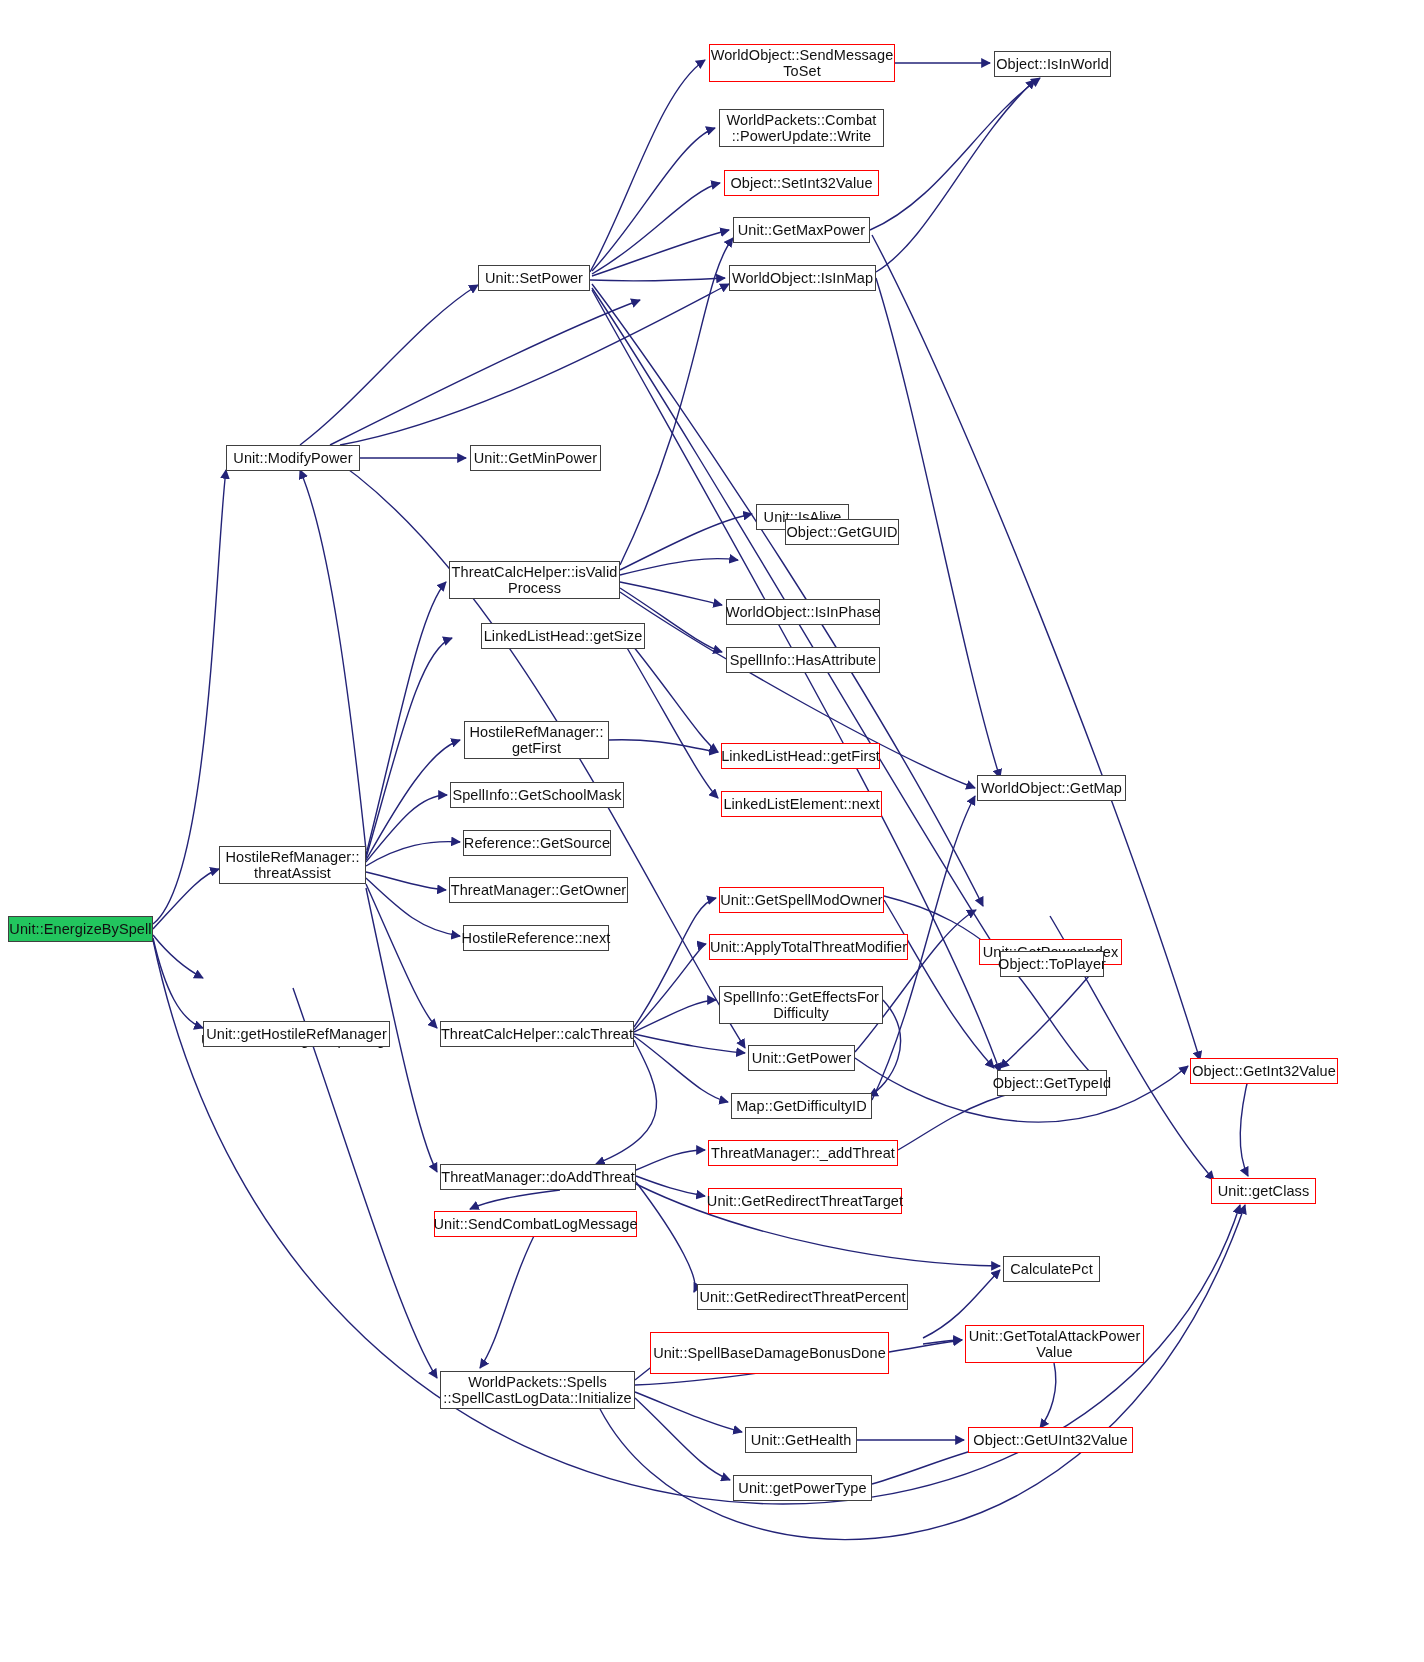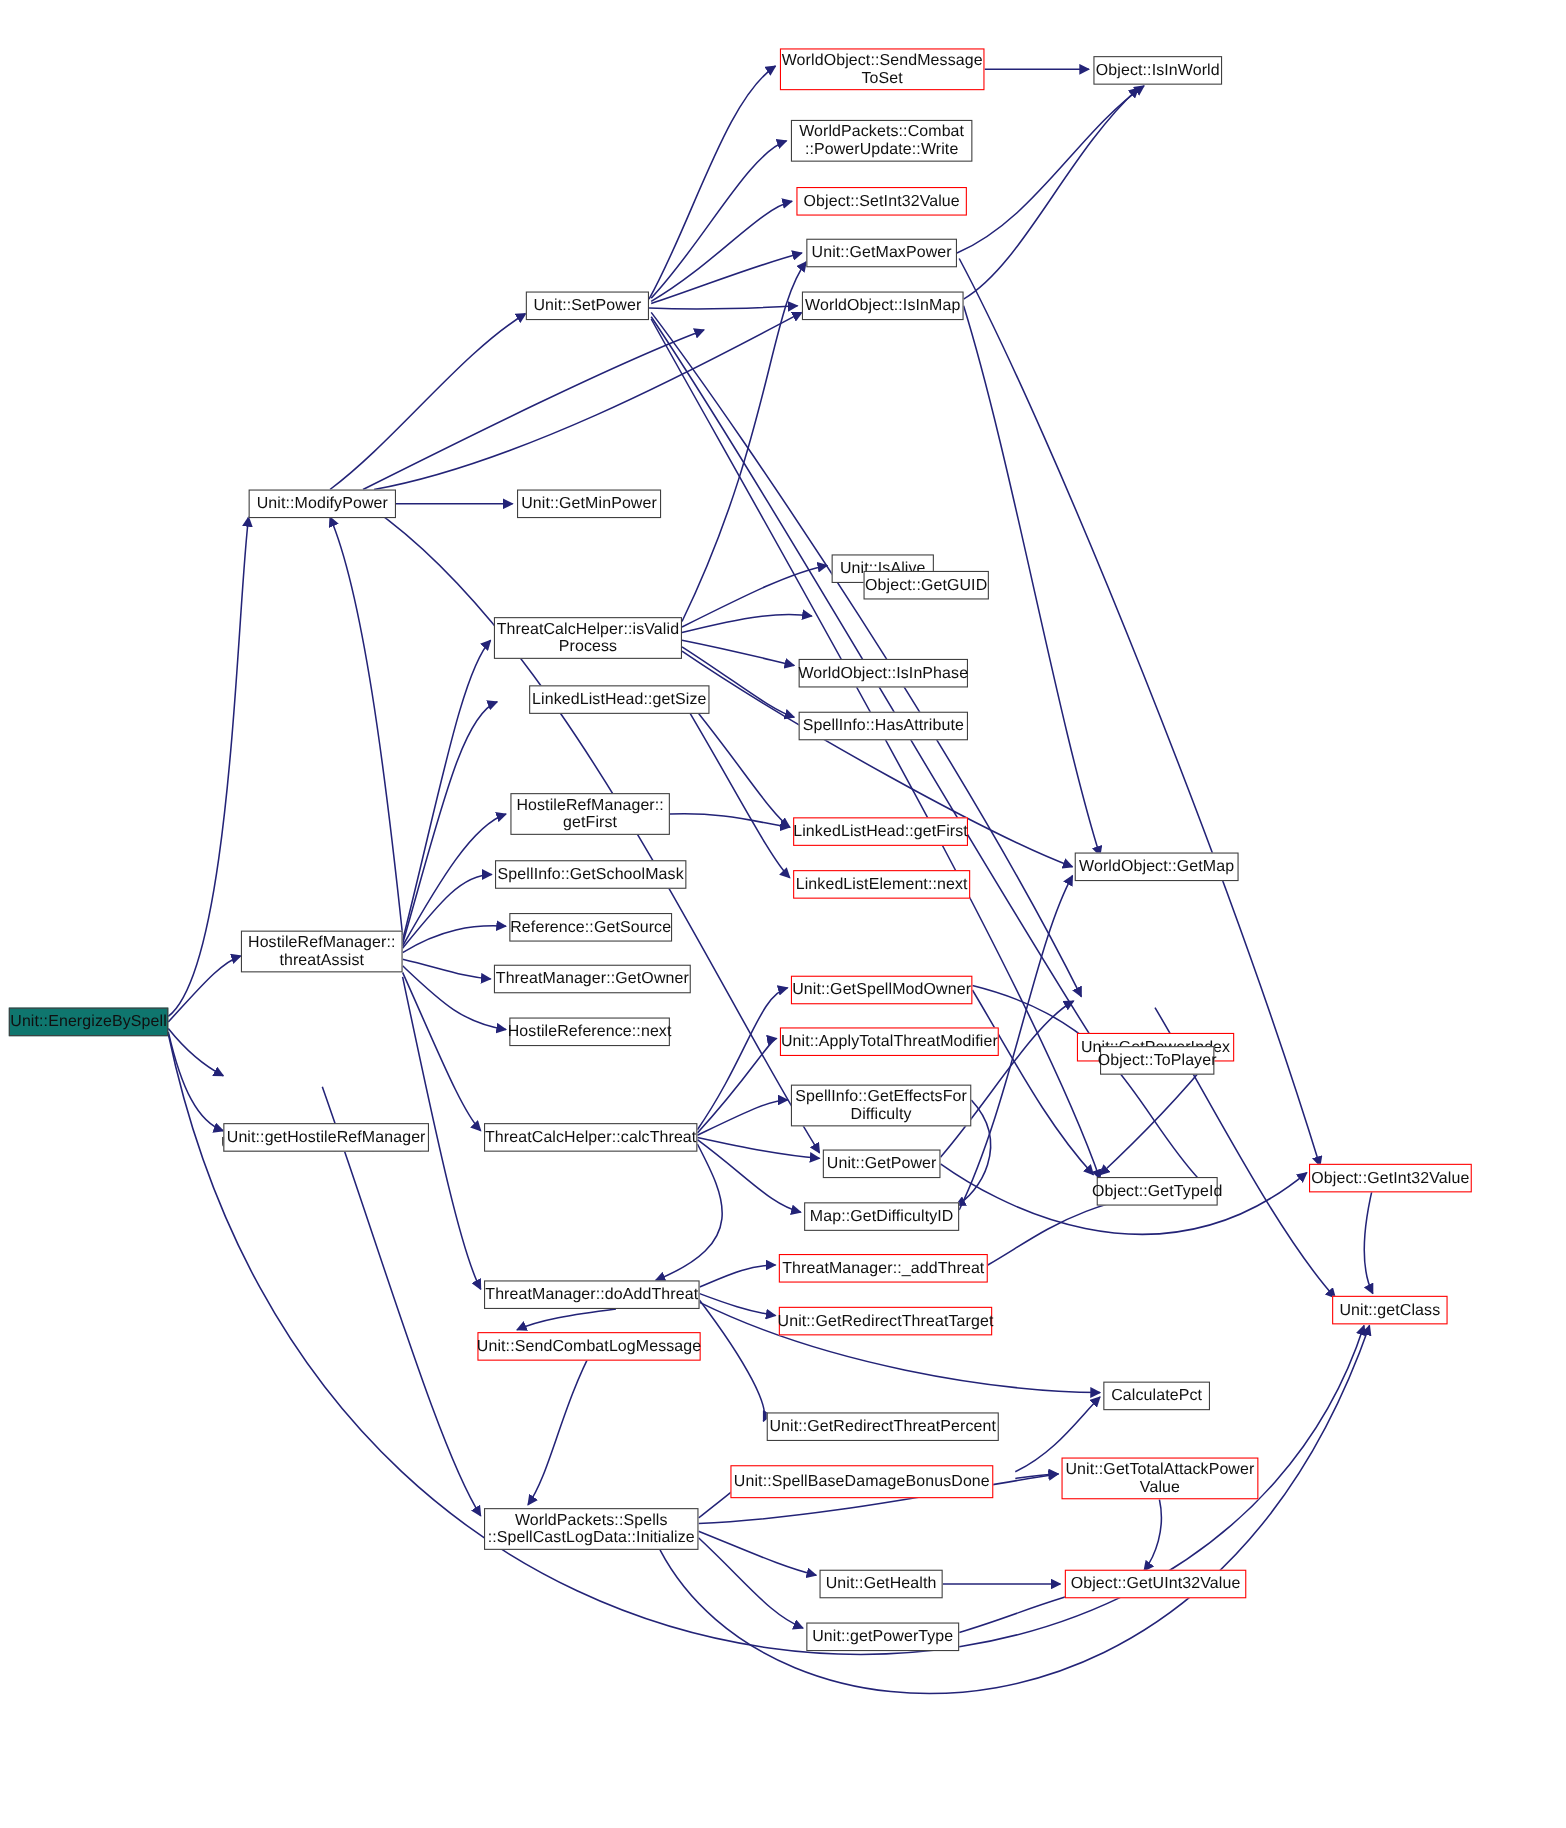--- a/index.html
+++ b/index.html
@@ -38,21 +38,21 @@
     line-height: 16px;
     letter-spacing: 0.1px;
     white-space: pre-line;
     cursor: pointer;
     z-index: 5;
   }
   .node.red {
     border-color: #ff0000;
   }
   .node.root {
-    background: #0f766e;
+    background: #22c55e;
     border-color: #404040;
   }
 </style>
 </head>
 <body>
 
 <div id="canvas">
   <svg id="edges" viewBox="0 0 1424 1662" preserveAspectRatio="none">
     <defs>
       <marker id="arrow" viewBox="0 0 10 10" refX="9" refY="5" markerWidth="7" markerHeight="7" orient="auto-start-reverse">
@@ -182,21 +182,21 @@
       <div class="node red" style="left: 1211px; top: 1178px; width: 105px; height: 26px;">Unit::getClass</div>
       <div class="node" style="left: 203px; top: 1022px; width: 180px; height: 14px; margin-top: 11px;">Unit::SendEnergizeSpellLog</div>
       <div class="node" style="left: 203px; top: 1021px; width: 187px; height: 26px;">Unit::getHostileRefManager</div>
       <div class="node" style="left: 440px; top: 1021px; width: 194px; height: 26px;">ThreatCalcHelper::calcThreat</div>
       <div class="node" style="left: 440px; top: 1164px; width: 196px; height: 26px;">ThreatManager::doAddThreat</div>
       <div class="node red" style="left: 434px; top: 1211px; width: 203px; height: 26px;">Unit::SendCombatLogMessage</div>
       <div class="node red" style="left: 708px; top: 1140px; width: 190px; height: 26px;">ThreatManager::_addThreat</div>
       <div class="node red" style="left: 708px; top: 1188px; width: 194px; height: 26px;">Unit::GetRedirectThreatTarget</div>
       <div class="node" style="left: 697px; top: 1284px; width: 211px; height: 26px;">Unit::GetRedirectThreatPercent</div>
       <div class="node" style="left: 1003px; top: 1256px; width: 97px; height: 26px;">CalculatePct</div>
-      <div class="node red" style="left: 664px; top: 1332px; width: 239px; height: 30px;">Unit::SpellBaseDamageBonusDone</div>
+      <div class="node red" style="left: 650px; top: 1332px; width: 239px; height: 42px;">Unit::SpellBaseDamageBonusDone</div>
       <div class="node red" style="left: 965px; top: 1325px; width: 179px; height: 38px;">Unit::GetTotalAttackPower
 Value</div>
       <div class="node" style="left: 440px; top: 1371px; width: 195px; height: 38px;">WorldPackets::Spells
 ::SpellCastLogData::Initialize</div>
       <div class="node" style="left: 745px; top: 1427px; width: 112px; height: 26px;">Unit::GetHealth</div>
       <div class="node red" style="left: 968px; top: 1427px; width: 165px; height: 26px;">Object::GetUInt32Value</div>
       <div class="node" style="left: 733px; top: 1475px; width: 139px; height: 26px;">Unit::getPowerType</div>
     </div>
 </div>
 

